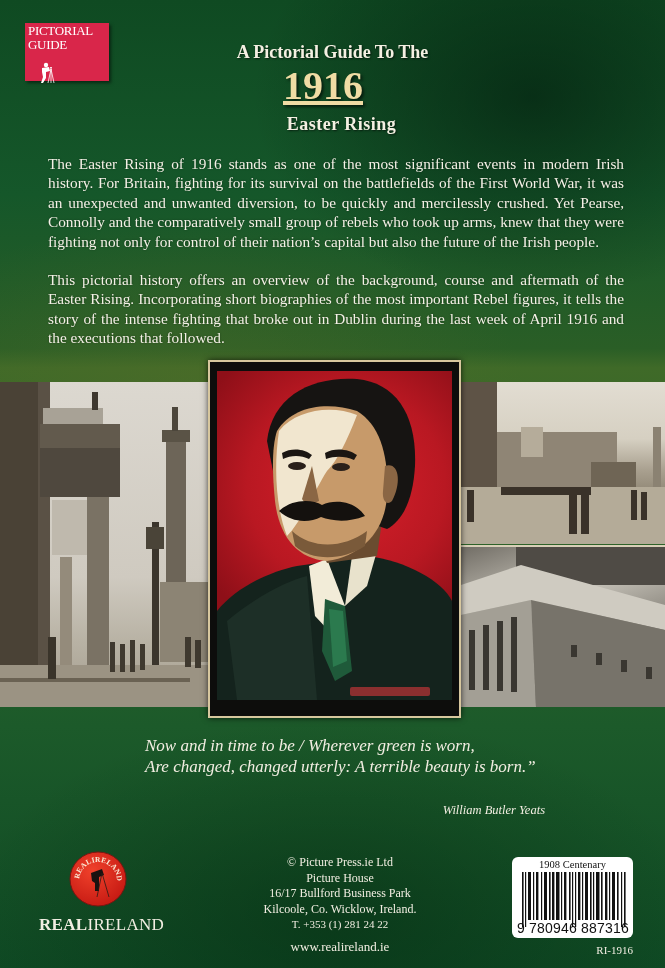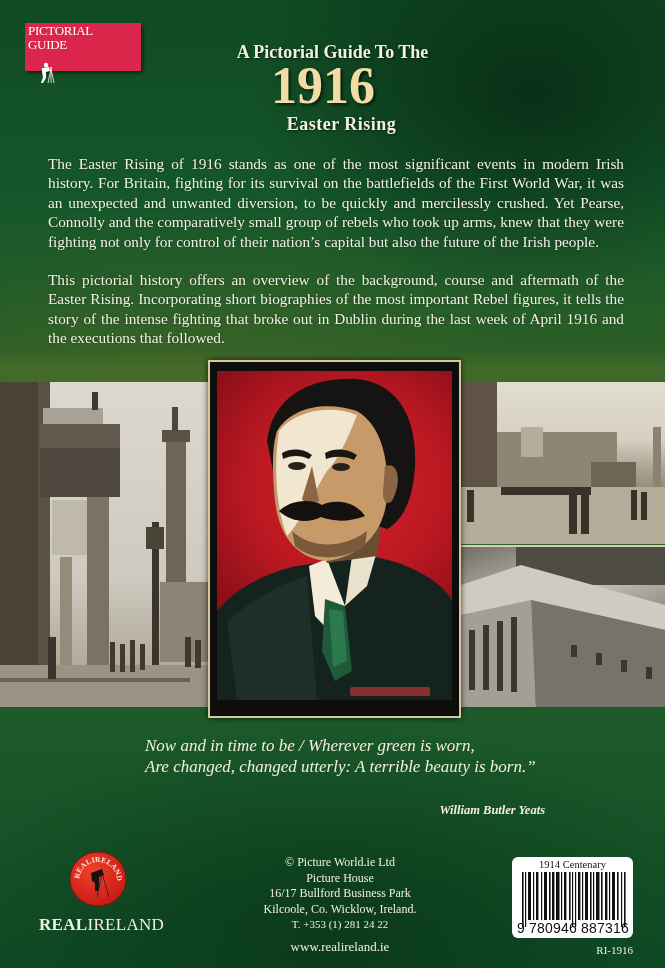--- a/index.html
+++ b/index.html
@@ -9,27 +9,27 @@
     background:
       radial-gradient(ellipse 60% 30% at 80% 10%, rgba(0,20,10,0.55), rgba(0,0,0,0) 70%),
       radial-gradient(ellipse 70% 25% at 30% 40%, rgba(90,110,40,0.35), rgba(0,0,0,0) 70%),
       radial-gradient(ellipse 80% 30% at 50% 95%, rgba(0,30,10,0.4), rgba(0,0,0,0) 70%),
       linear-gradient(180deg,#0f4a22 0%,#15572a 20%,#2a5e26 36%,#3f6a28 38%,#1c5a2a 75%,#0f4a24 100%);
     color:#f2eee2;
   }
   .abs { position:absolute; }
 
   
-  .badge { left:25px; top:23px; width:84px; height:48px; background:#d9264a; box-shadow:2px 2px 3px rgba(0,0,0,0.5);padding-left:32px; }
+  .badge { left:25px; top:23px; width:84px; height:58px; background:#d9264a; box-shadow:2px 2px 3px rgba(0,0,0,0.5); }
   .badge-text { position:absolute; left:3px; top:1px; font-size:13px; line-height:14px; color:#fff; letter-spacing:-0.3px; }
   .badge-icon { position:absolute; left:13px; top:39px; width:22px; height:22px; }
 
   
   .title-pre { left:0; width:665px; top:42px; text-align:center; font-size:18px; font-weight:bold; color:#f4f0e2; text-shadow:1px 1px 2px rgba(0,0,0,0.6); }
-  .title-year { left:0; width:646px; top:60px; text-align:center; font-size:52px; font-weight:bold; color:#f0dca4; text-shadow:2px 2px 3px rgba(0,0,0,0.6); line-height:52px; }
+  .title-year { left:0; width:646px; top:60px; text-align:center; font-size:40px; font-weight:bold; color:#f0dca4; text-shadow:2px 2px 3px rgba(0,0,0,0.6); line-height:52px;text-decoration:underline; }
   .title-sub { left:0; width:665px; top:114px; text-align:center; font-size:18px; font-weight:bold; color:#f4f0e2; letter-spacing:0.5px; text-shadow:1px 1px 2px rgba(0,0,0,0.6);padding-left:9px; }
 
   
   .para { left:48px; width:576px; font-size:15.3px; line-height:19.4px; color:#f4f1e6; text-align:justify; text-shadow:0 0 2px rgba(0,0,0,0.4); }
   .p1 { top:154px; }
   .p2 { top:270px; }
 
   
   .photo { overflow:hidden; background:#c9c4b8; }
   .photo-left { left:0; top:382px; width:208px; height:325px; background:linear-gradient(180deg,#dcd8d0 0%,#cfcac0 60%,#b8b2a4 80%,#a49d8e 100%); }
@@ -171,21 +171,21 @@
       <path d="M75 160 C95 178 125 178 150 160 L148 175 C125 190 95 190 78 175 Z" fill="#7a5a3a"></path>
     </svg>
     <div class="signature"></div>
   </div>
 </div>
 
 <div class="abs" style="left:145px; top:735px; width:420px;">
   <div style="font-style:italic; font-size:17px; line-height:21px; color:#f2eee2;">Now and in time to be / Wherever green is worn,</div>
   <div style="font-style:italic; font-size:17px; line-height:21px; color:#f2eee2;">Are changed, changed utterly: A terrible beauty is born.”</div>
 </div>
-<div class="abs" style="left:330px; top:803px; width:215px; text-align:right; font-style:italic; font-weight:bold; font-size:12.5px; color:#f2eee2;">William Butler Yeats</div>
+<div class="abs" style="left:330px; top:803px; width:215px; text-align:right; font-style:italic; font-weight:normal; font-size:12.5px; color:#f2eee2;">William Butler Yeats</div>
 
 <div class="abs" style="left:69px; top:851px; width:58px; height:56px;">
   <svg width="58" height="56" viewBox="0 0 58 56">
     <defs>
       <radialGradient id="sealg" cx="40%" cy="35%" r="65%">
         <stop offset="0%" stop-color="#f0412b"></stop>
         <stop offset="100%" stop-color="#c81c14"></stop>
       </radialGradient>
       <path id="ringpath" d="M10 30 A19 19 0 0 1 48 30"></path>
     </defs>
@@ -196,30 +196,30 @@
     <path d="M22 22 L33 18 L35 24 L30 26 L30 40 L26 40 L26 32 L23 30 Z" fill="#1a1210"></path>
     <line x1="33" y1="22" x2="28" y2="46" stroke="#2a1a14" stroke-width="0.8"></line>
     <line x1="33" y1="22" x2="40" y2="46" stroke="#2a1a14" stroke-width="0.8"></line>
   </svg>
 </div>
 <div class="abs" style="left:39px; top:915px; width:120px; font-size:17px; color:#f2eee2; letter-spacing:0.3px;">
   <span style="font-weight:bold;">REAL</span><span>IRELAND</span>
 </div>
 
 <div class="abs" style="left:240px; top:855px; width:200px; text-align:center; font-size:12px; line-height:15.6px; color:#f2eee2;">
-  <div>© Picture World.ie Ltd</div>
+  <div>© Picture Press.ie Ltd</div>
   <div>Picture House</div>
   <div>16/17 Bullford Business Park</div>
   <div>Kilcoole, Co. Wicklow, Ireland.</div>
   <div style="font-size:11px;">T. +353 (1) 281 24 22</div>
   <div style="font-size:13px; margin-top:6px;">www.realireland.ie</div>
 </div>
 
 <div class="abs" style="left:512px; top:857px; width:121px; height:81px; background:#fff; border-radius:6px;">
-  <div style="position:absolute; left:0; top:2px; width:121px; text-align:center; font-size:10.5px; color:#111;">1914 Centenary</div>
+  <div style="position:absolute; left:0; top:2px; width:121px; text-align:center; font-size:10.5px; color:#111;">1908 Centenary</div>
   <svg style="position:absolute; left:10px; top:15px;" width="104" height="55" viewBox="0 0 104 55">
     <g fill="#111">
       <rect x="0" y="0" width="1.6" height="55"></rect>
         <rect x="3" y="0" width="1.2" height="55"></rect>
       <rect x="6" y="0" width="3" height="48"></rect>
         <rect x="11" y="0" width="1.2" height="48"></rect>
       <rect x="14" y="0" width="2.4" height="48"></rect>
         <rect x="19" y="0" width="1.2" height="48"></rect>
       <rect x="22" y="0" width="3" height="48"></rect>
         <rect x="27" y="0" width="1.6" height="48"></rect>

